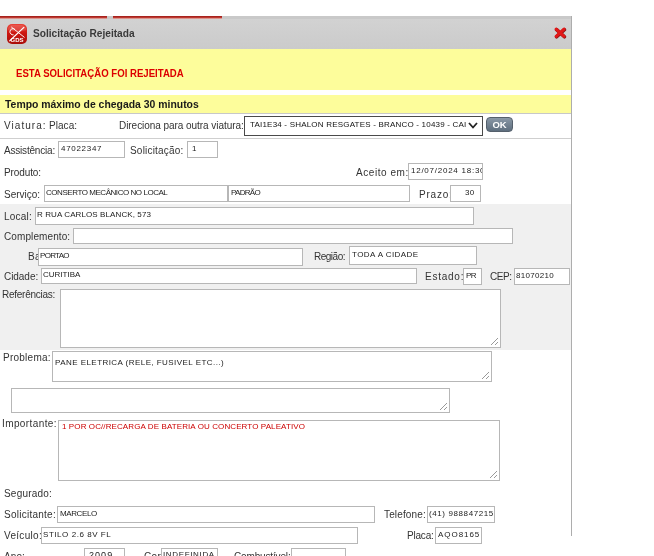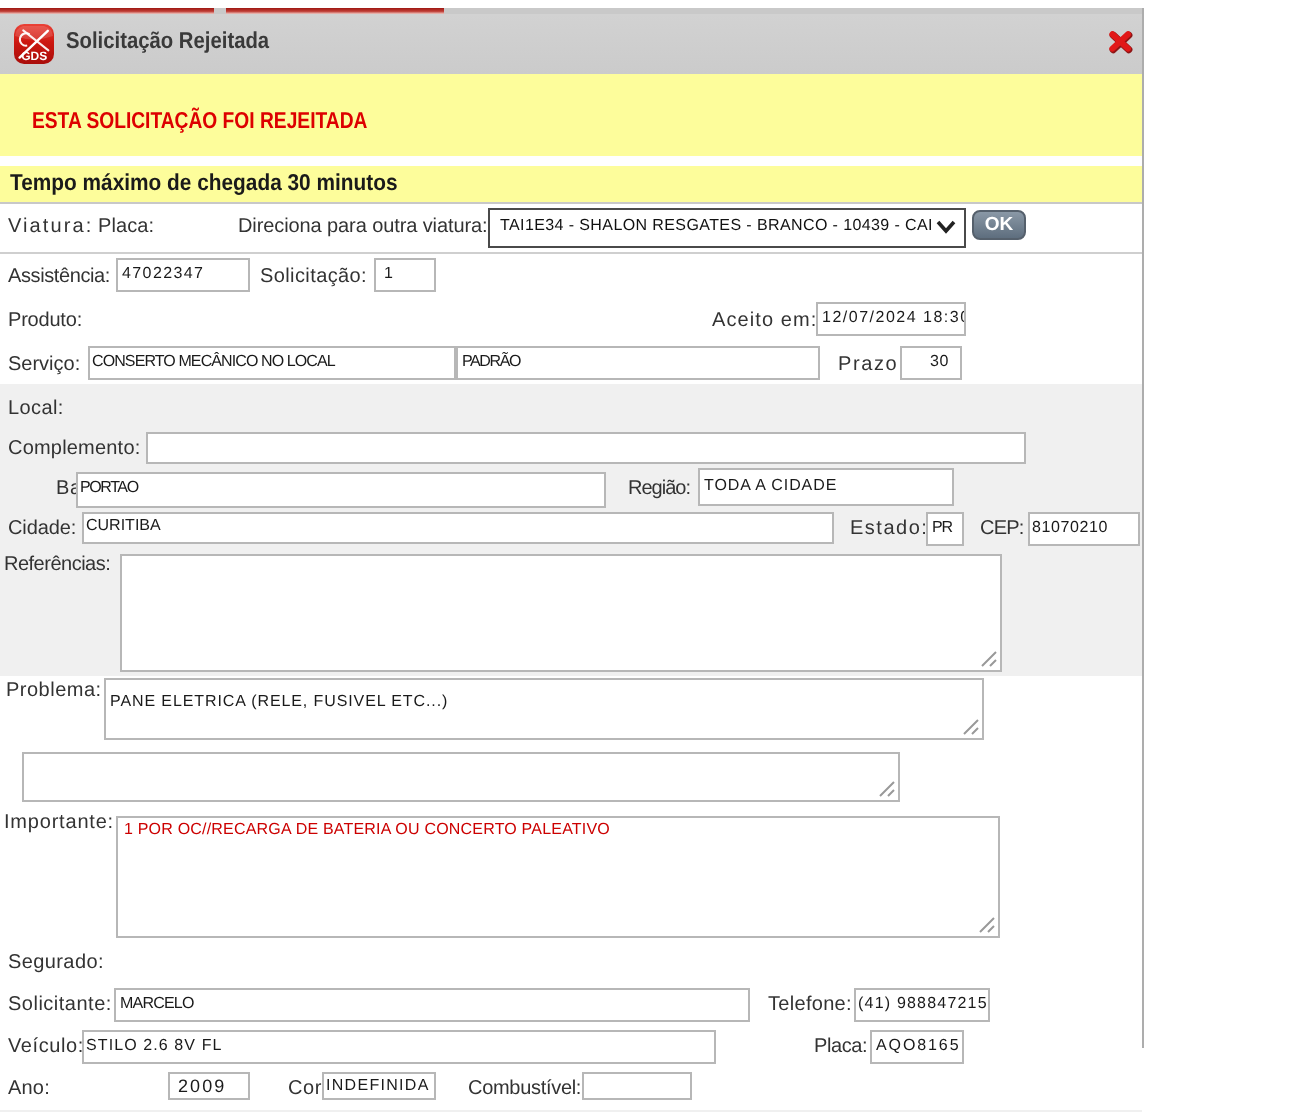--- a/index.html
+++ b/index.html
@@ -1,17 +1,17 @@
 <!DOCTYPE html>
 <html><head>
 <meta charset="utf-8">
 <style>
 * { margin:0; padding:0; box-sizing:border-box; }
 html,body { width:654px; height:556px; background:#fff; font-family:"Liberation Sans",sans-serif; overflow:hidden; }
-#dlg { position:absolute; left:0; top:4px; width:572px; height:520px; background:#fff; border-right:1px solid #adadad; }
+#dlg { position:absolute; left:0; top:16px; width:572px; height:520px; background:#fff; border-right:1px solid #adadad; }
 .abs { position:absolute; }
 .lab { position:absolute; font-size:10px; color:#333; white-space:nowrap; line-height:12px; }
 .inp { position:absolute; background:#fff; border:1px solid #b7b7b7; font-size:8px; color:#1a1a1a; line-height:13px; padding-left:4px; white-space:nowrap; overflow:hidden; }
 .ta  { position:absolute; background:#fff; border:1px solid #b7b7b7; font-size:8px; color:#1a1a1a; padding:3px; line-height:12px; overflow:hidden; }
 .grip { position:absolute; right:1px; bottom:1px; }
 .red { color:#cc0000 !important; }
 </style>
 </head>
 <body>
 <div id="dlg">
@@ -71,20 +71,21 @@
   <div class="lab" style="left:356px;top:151px;letter-spacing:0.55px;">Aceito em:</div>
   <div class="inp" style="left:408px;top:147px;width:75px;height:17px;padding-left:2px;letter-spacing:0.75px;">12/07/2024 18:30</div>
 
   <div class="lab" style="left:4px;top:173px;">Serviço:</div>
   <div class="inp" style="left:44px;top:169px;width:184px;height:17px;padding-left:1px;letter-spacing:-0.45px;">CONSERTO MECÂNICO NO LOCAL</div>
   <div class="inp" style="left:228px;top:169px;width:182px;height:17px;padding-left:2px;letter-spacing:-0.7px;">PADRÃO</div>
   <div class="lab" style="left:419px;top:173px;letter-spacing:0.8px;">Prazo:</div>
   <div class="inp" style="left:450px;top:169px;width:31px;height:17px;padding-left:14px;letter-spacing:0.35px;">30</div>
 
   <div class="lab" style="left:4px;top:195px;letter-spacing:0.2px;">Local:</div>
+  <div class="inp" style="left:35px;top:191px;width:439px;height:18px;line-height:14px;padding-left:1px;letter-spacing:0.1px;">R RUA CARLOS BLANCK, 573</div>
 
   <div class="lab" style="left:4px;top:215px;letter-spacing:0.1px;">Complemento:</div>
   <div class="inp" style="left:73px;top:212px;width:440px;height:16px;line-height:12px;"></div>
 
   <div class="lab" style="left:4px;top:235px;letter-spacing:0.35px;padding-left:24px;">Bairro:</div>
   <div class="inp" style="left:38px;top:232px;width:265px;height:18px;line-height:14px;padding-left:1px;letter-spacing:-0.7px;">PORTAO</div>
   <div class="lab" style="left:314px;top:235px;letter-spacing:-0.5px;">Região:</div>
   <div class="inp" style="left:349px;top:230px;width:128px;height:19px;line-height:15px;padding-left:2px;letter-spacing:0.45px;">TODA A CIDADE</div>
 
   <div class="lab" style="left:4px;top:255px;letter-spacing:-0.05px;">Cidade:</div>

